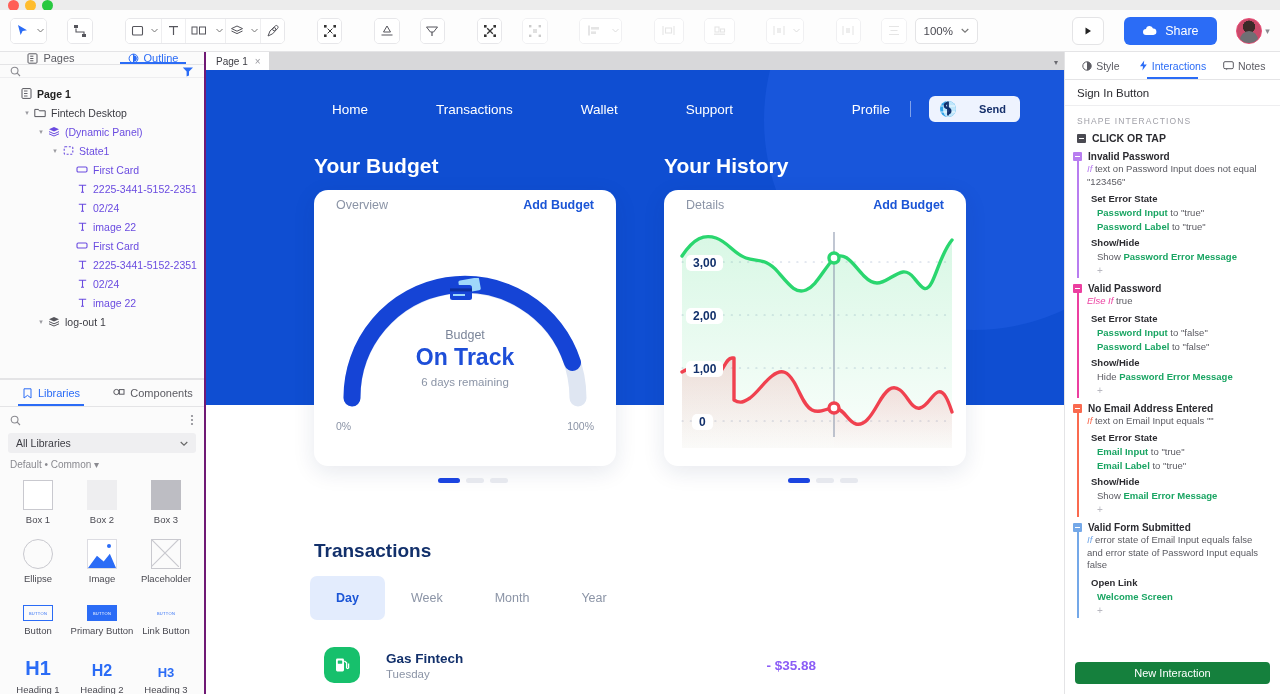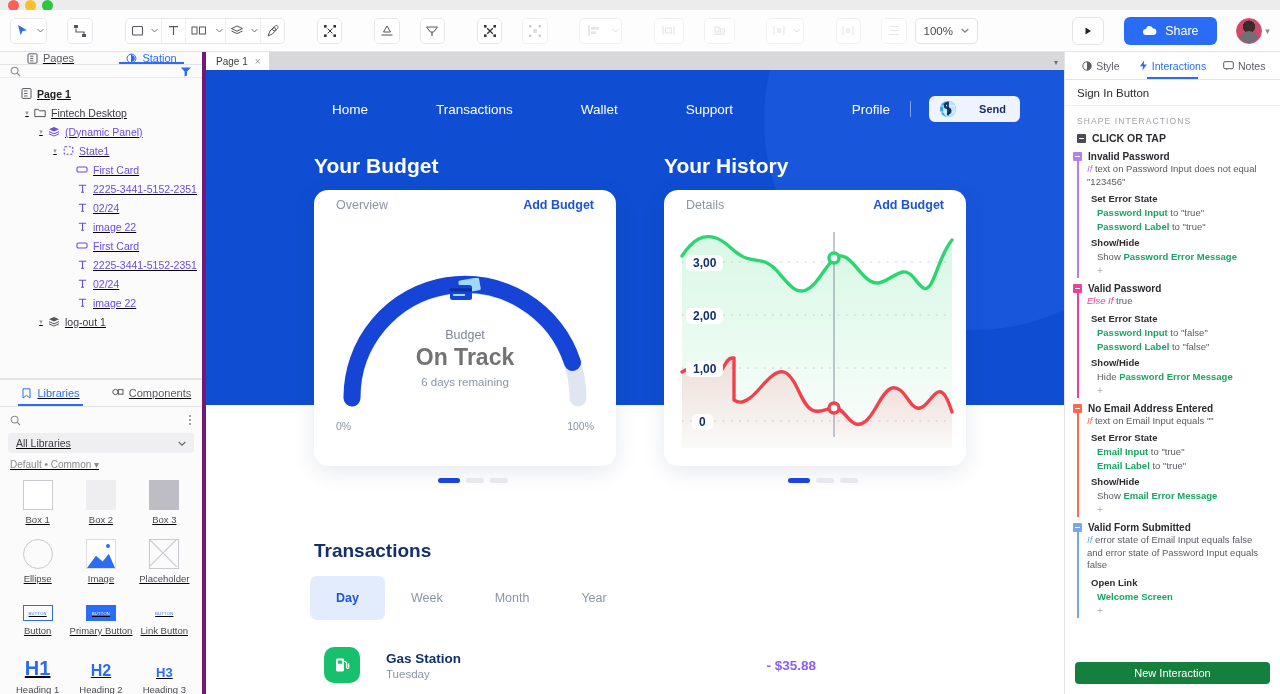--- a/index.html
+++ b/index.html
@@ -61,22 +61,22 @@
   }
   .avatar::after{
     content:""; position:absolute; left:50%; top:54%; transform:translateX(-50%);
     width:18px; height:14px; border-radius:9px 9px 0 0; background:#6f6f74;
   }
   .avacaret { font-size:9px; color:#8a8a90; margin-left:3px; }
 
   
   .leftpanel {
     position:absolute; top:52px; left:0; width:206px; height:642px;
-    background:#fbfbfb; border-right:4px solid #701a75;
-    display:flex; flex-direction:column;text-decoration:underline;
+    background:#fbfbfb; border-right:2px solid #701a75;
+    display:flex; flex-direction:column;
   }
   .ltabs { display:flex; height:28px; border-bottom:1px solid #e4e4e6; background:#fbfbfb;}
   .ltab {
     flex:1; display:flex; align-items:center; justify-content:center; gap:5px;
     font-size:11px; color:#5b5b62; cursor:pointer; position:relative;
   }
   .ltab.active { color:#2b6cf6; }
   .ltab.active::after{
     content:""; position:absolute; bottom:0; left:18%; width:64%; height:2px; background:#2b6cf6;
   }
@@ -147,21 +147,21 @@
     position:absolute; background:#fff; border-radius:14px;
     box-shadow:0 6px 22px rgba(16,40,90,.10);
   }
   .cardhead{ display:flex; justify-content:space-between; align-items:center; padding:8px 22px 0;}
   .cardhead .lt{ font-size:12.5px; color:#8b94a6;}
   .cardhead .rt{ font-size:12.5px; color:#1b55d6; font-weight:bold; cursor:pointer;}
 
   .gauge{ position:absolute; left:0; top:38px; width:100%; height:190px;}
   .gaugecenter{ position:absolute; left:0; right:0; top:100px; text-align:center;}
   .glabel{ font-size:12.5px; color:#7b8599;}
-  .gvalue{ font-size:23px; font-weight:bold; color:#737373; margin-top:2px;}
+  .gvalue{ font-size:23px; font-weight:bold; color:#1d4ed8; margin-top:2px;}
   .gsub{ font-size:11.5px; color:#8b94a6; margin-top:5px;}
   .gticks{ position:absolute; left:22px; right:22px; top:230px; display:flex; justify-content:space-between;}
   .gticks span{ font-size:10.5px; color:#8b94a6;}
 
   .dots{ position:absolute; display:flex; gap:6px; align-items:center;}
   .dotpill{ width:18px; height:5px; border-radius:3px; background:#e6e8ee;}
   .dotpill.on{ background:#1b44e0; width:22px;}
 
   .ylabel{
     position:absolute; background:#fff; border-radius:5px; padding:1px 7px;
@@ -461,21 +461,21 @@
             <path d="M3.2 3.2 L6.4 3.2 M3.2 5.5 L6.4 5.5 M3.2 7.8 L6.4 7.8" stroke="#5b5b62" stroke-width="1"></path>
           </svg>
         <span>Pages</span>
       </div>
       <div class="ltab active">
         <svg width="11" height="11" viewBox="0 0 11 11">
             <circle cx="5.5" cy="5.5" r="4.4" fill="none" stroke="#2b6cf6" stroke-width="1"></circle>
             <path d="M5.5 1.1 L5.5 9.9" stroke="#2b6cf6" stroke-width="1"></path>
             <path d="M5.5 2.2 A3.3 3.3 0 0 1 5.5 8.8" fill="#2b6cf6"></path>
           </svg>
-        <span>Station</span>
+        <span>Outline</span>
       </div>
     </div>
 
     <div class="lsearch">
       <svg width="11" height="11" viewBox="0 0 11 11">
           <circle cx="4.6" cy="4.6" r="3.4" fill="none" stroke="#8a8a90" stroke-width="1.1"></circle>
           <path d="M7.2 7.2 L10 10" stroke="#8a8a90" stroke-width="1.1"></path>
         </svg>
       <input class="grow" style="border: none; outline: none; background: transparent; font-size: 10.5px;" placeholder="">
       <svg width="12" height="11" viewBox="0 0 12 11">
@@ -847,21 +847,21 @@
           <div class="txlist" id="tx-list">
               <div class="txrow">
                 <div class="txicon" style="background:#17c06c">
                   <svg width="18" height="18" viewBox="0 0 18 18">
                     <rect x="3" y="2.5" width="8" height="13" rx="1.4" fill="#fff"></rect>
                     <rect x="4.8" y="4.4" width="4.4" height="3.4" rx="0.6" fill="#17c06c"></rect>
                     <path d="M11.4 5 L13.6 6.8 L13.6 12 A1.2 1.2 0 0 0 15.6 12 L15.6 7.6" fill="none" stroke="#fff" stroke-width="1.3"></path>
                   </svg>
                 </div>
                 <div class="txmeta">
-                  <div class="txname">Gas Station</div>
+                  <div class="txname">Gas Fintech</div>
                   <div class="txday">Tuesday</div>
                 </div>
                 <div class="txamt">- $35.88</div>
               </div>
               <div class="txrow alt">
                 <div class="txicon" style="background:#f4616f"></div>
               </div>
             </div>
         </div>
       </div>

